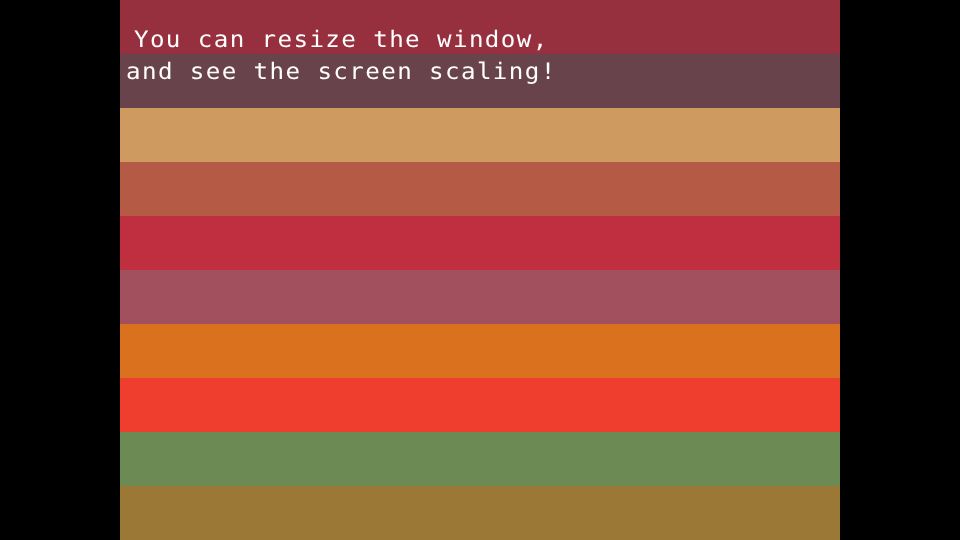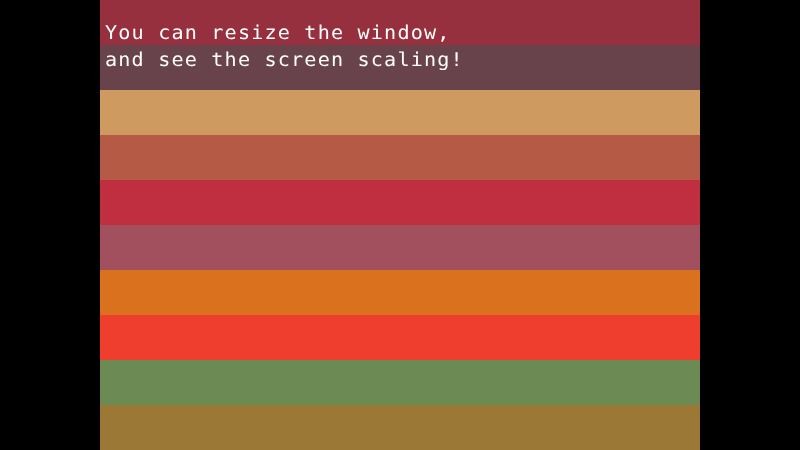--- a/index.html
+++ b/index.html
@@ -75,21 +75,21 @@
     white-space: pre;
     font-weight: 400;
     text-rendering: geometricPrecision;
     transform: scaleX(1.06);
     transform-origin: left center;
   }
 </style>
 </head>
 <body>
 
-<div id="viewport" style="background-color: #4c1d95;">
+<div id="viewport" style="background-color: #4c1d95; text-align: center;">
 
   <div class="pillar left" style="background-color: rgb(0, 0, 0); width: 100px;"></div>
   <div class="pillar right" style="background-color: rgb(0, 0, 0); width: 100px;"></div>
 
   <div id="stage" style="left: 100px; width: 600px;">
 
     <div id="bands">
       <div class="band" style="background-color: rgb(150, 48, 62);"></div>
       <div class="band" style="background-color: rgb(104, 67, 75);"></div>
       <div class="band" style="background-color: rgb(206, 154, 96);"></div>

